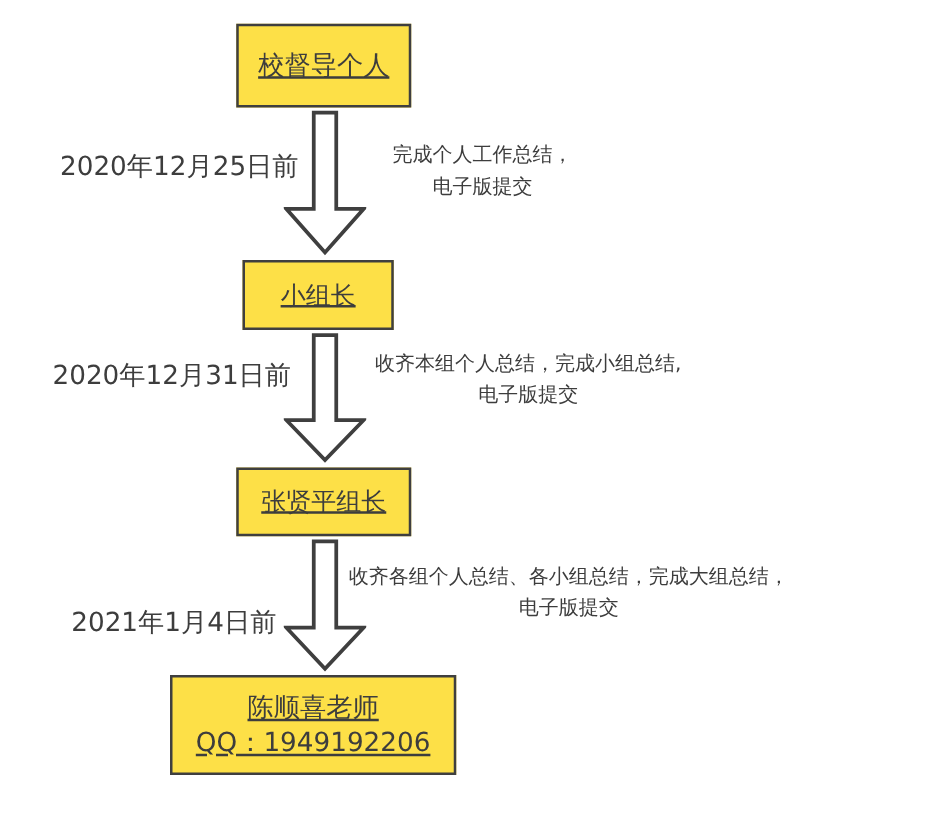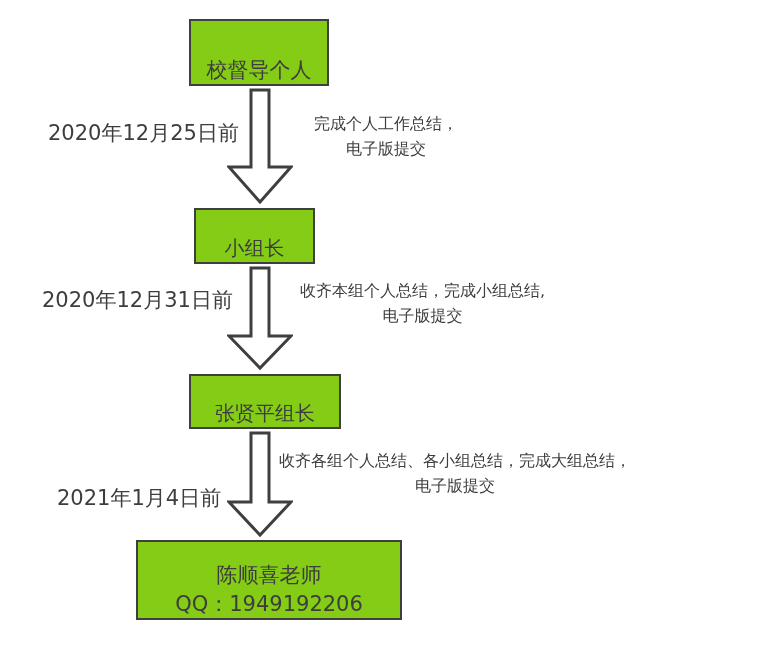--- a/index.html
+++ b/index.html
@@ -21,39 +21,40 @@
     left: 0;
     top: 0;
     width: 760px;
     height: 653px;
   }
 
   
   .node {
     position: absolute;
     box-sizing: border-box;
-    background: #84cc16;
+    background: #fde047;
     border: 2px solid #3f3f3f;
     display: flex;
     flex-direction: column;
     align-items: center;
-    justify-content: flex-end;
+    justify-content: center;
     text-align: center;
     line-height: 1.35;
     color: #3d3d3d;
+    text-decoration: underline;
   }
   .node-line {
     display: block;
     white-space: nowrap;
   }
 
   .node-supervisor { left: 189px; top: 19px;  width: 140px; height: 67px; font-size: 21px; }
   .node-groupleader{ left: 194px; top: 208px; width: 121px; height: 56px; font-size: 20px; }
-  .node-zhang      { left: 189px; top: 374px; width: 152px; height: 55px; font-size: 20px; }
-  .node-teacher    { left: 136px; top: 540px; width: 266px; height: 80px; font-size: 21px; }
+  .node-zhang      { left: 189px; top: 374px; width: 140px; height: 55px; font-size: 20px; }
+  .node-teacher    { left: 136px; top: 540px; width: 229px; height: 80px; font-size: 21px; }
 
   
   .arrow {
     position: absolute;
     left: 227px;
     width: 66px;
   }
   .arrow svg { display: block; width: 100%; height: 100%; }
   .arrow-1 { top: 88px;  height: 117px; }
   .arrow-2 { top: 266px; height: 105px; }

